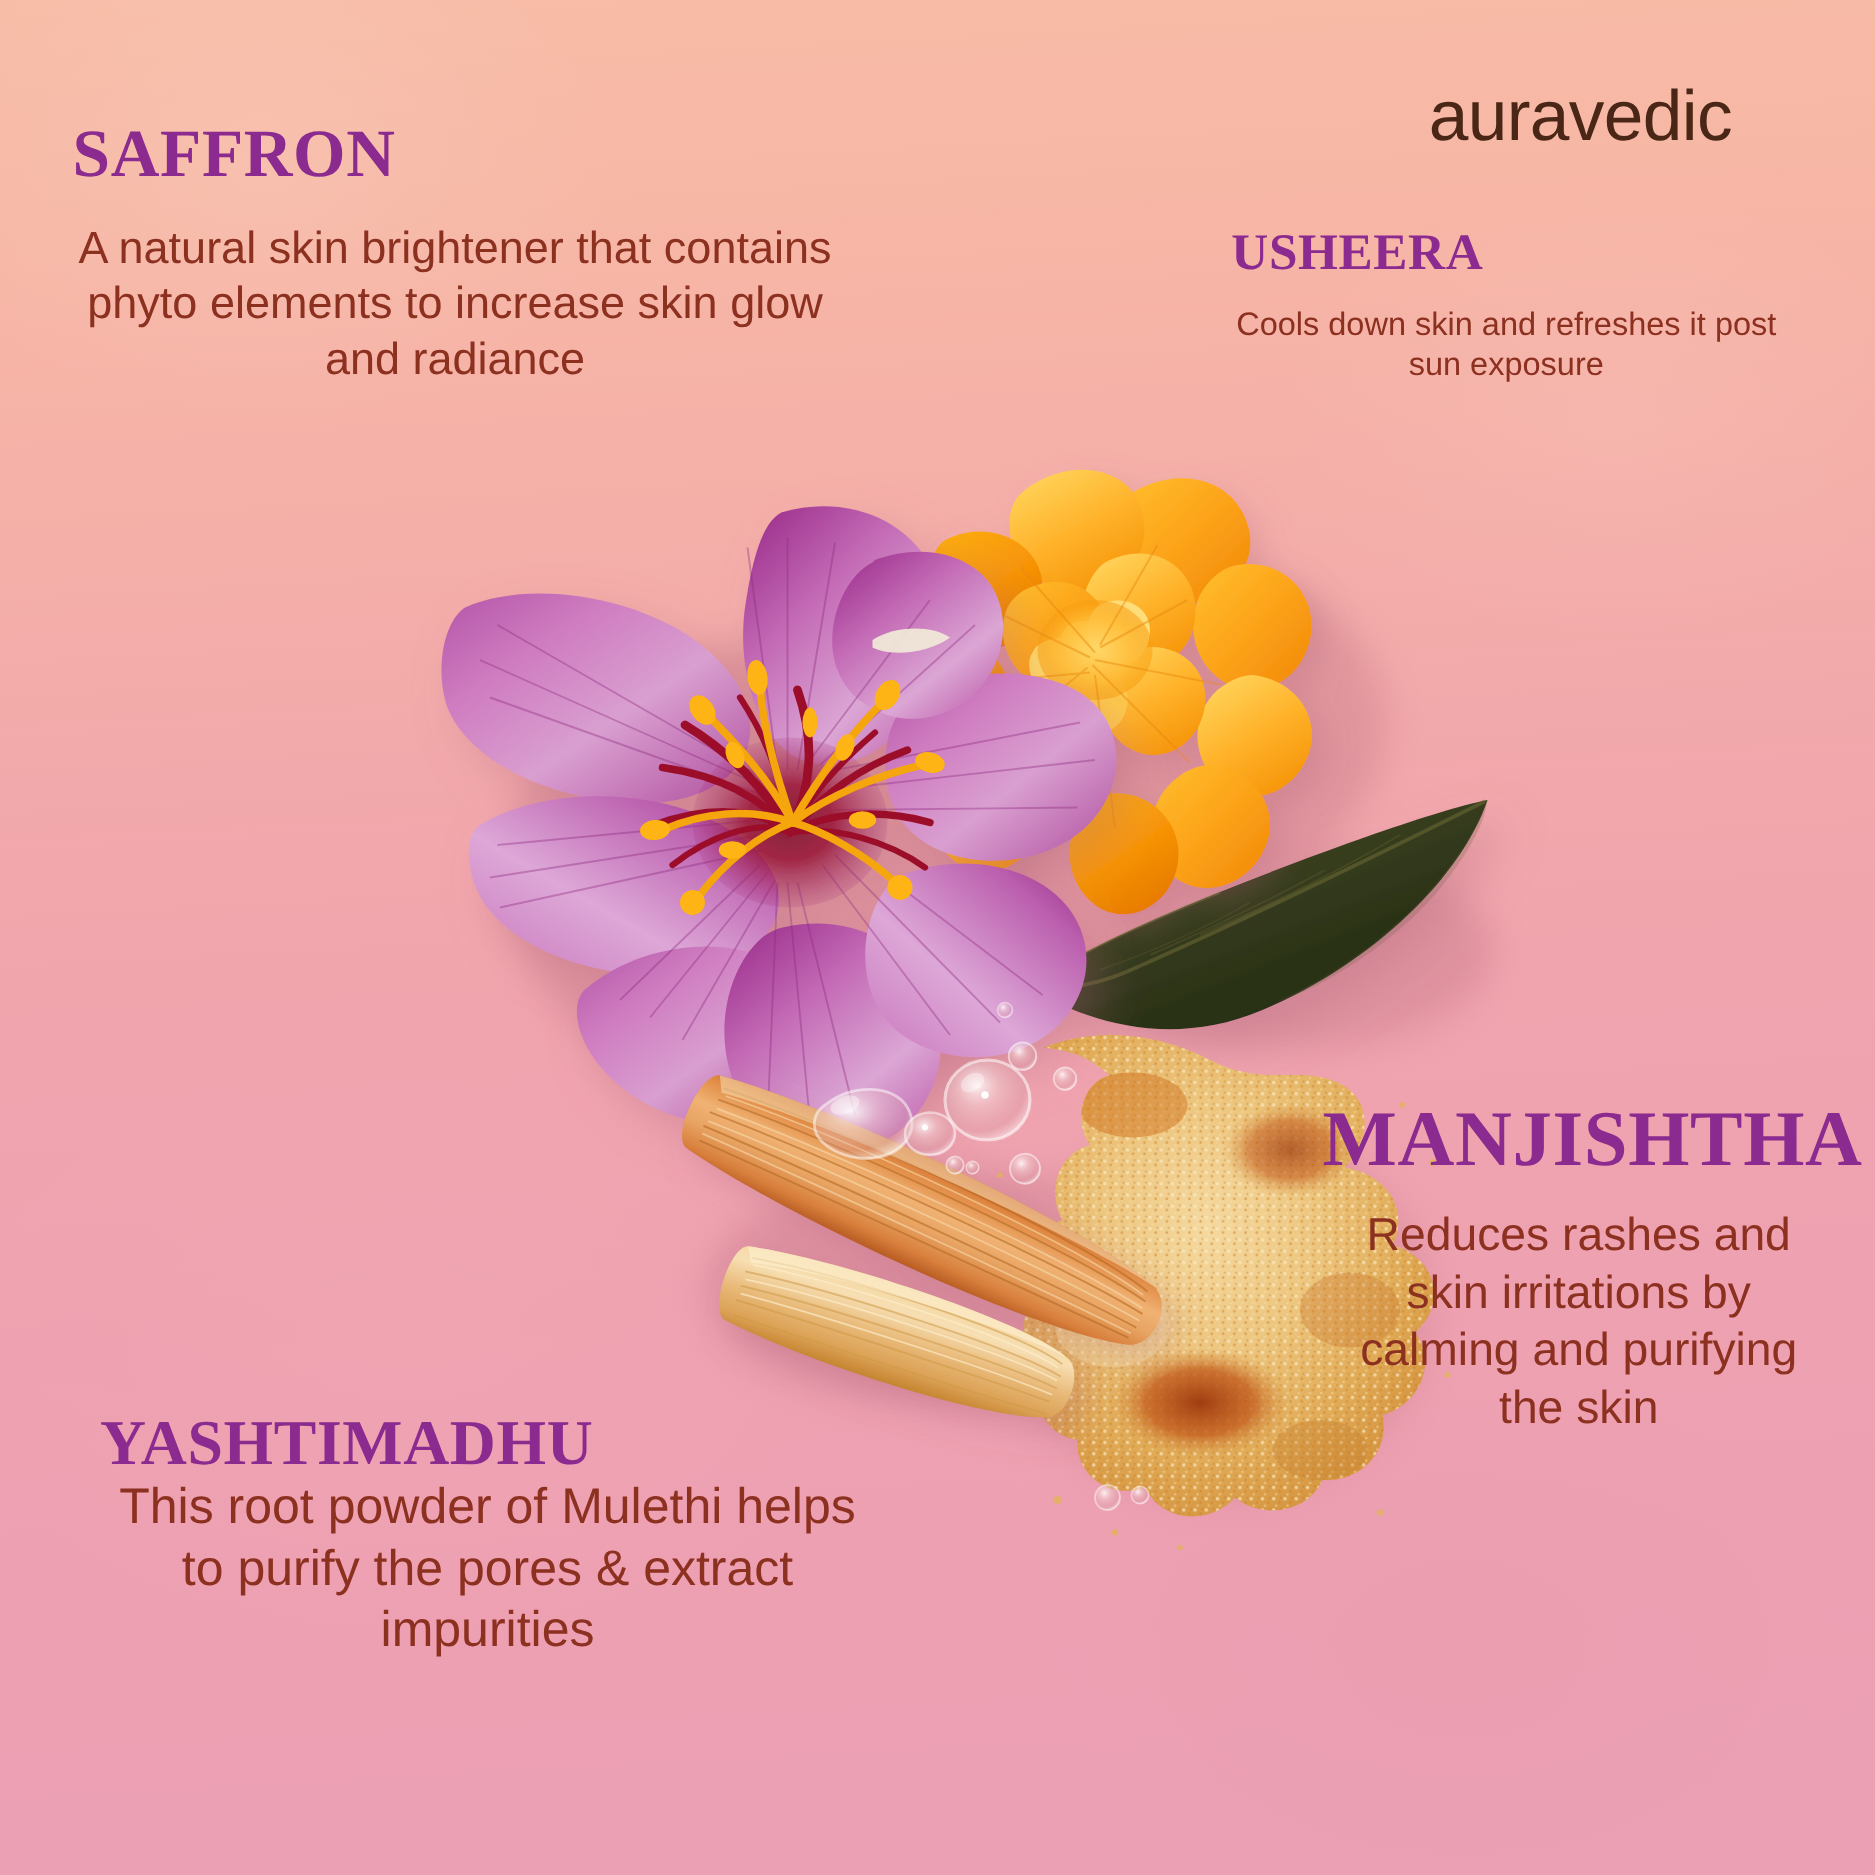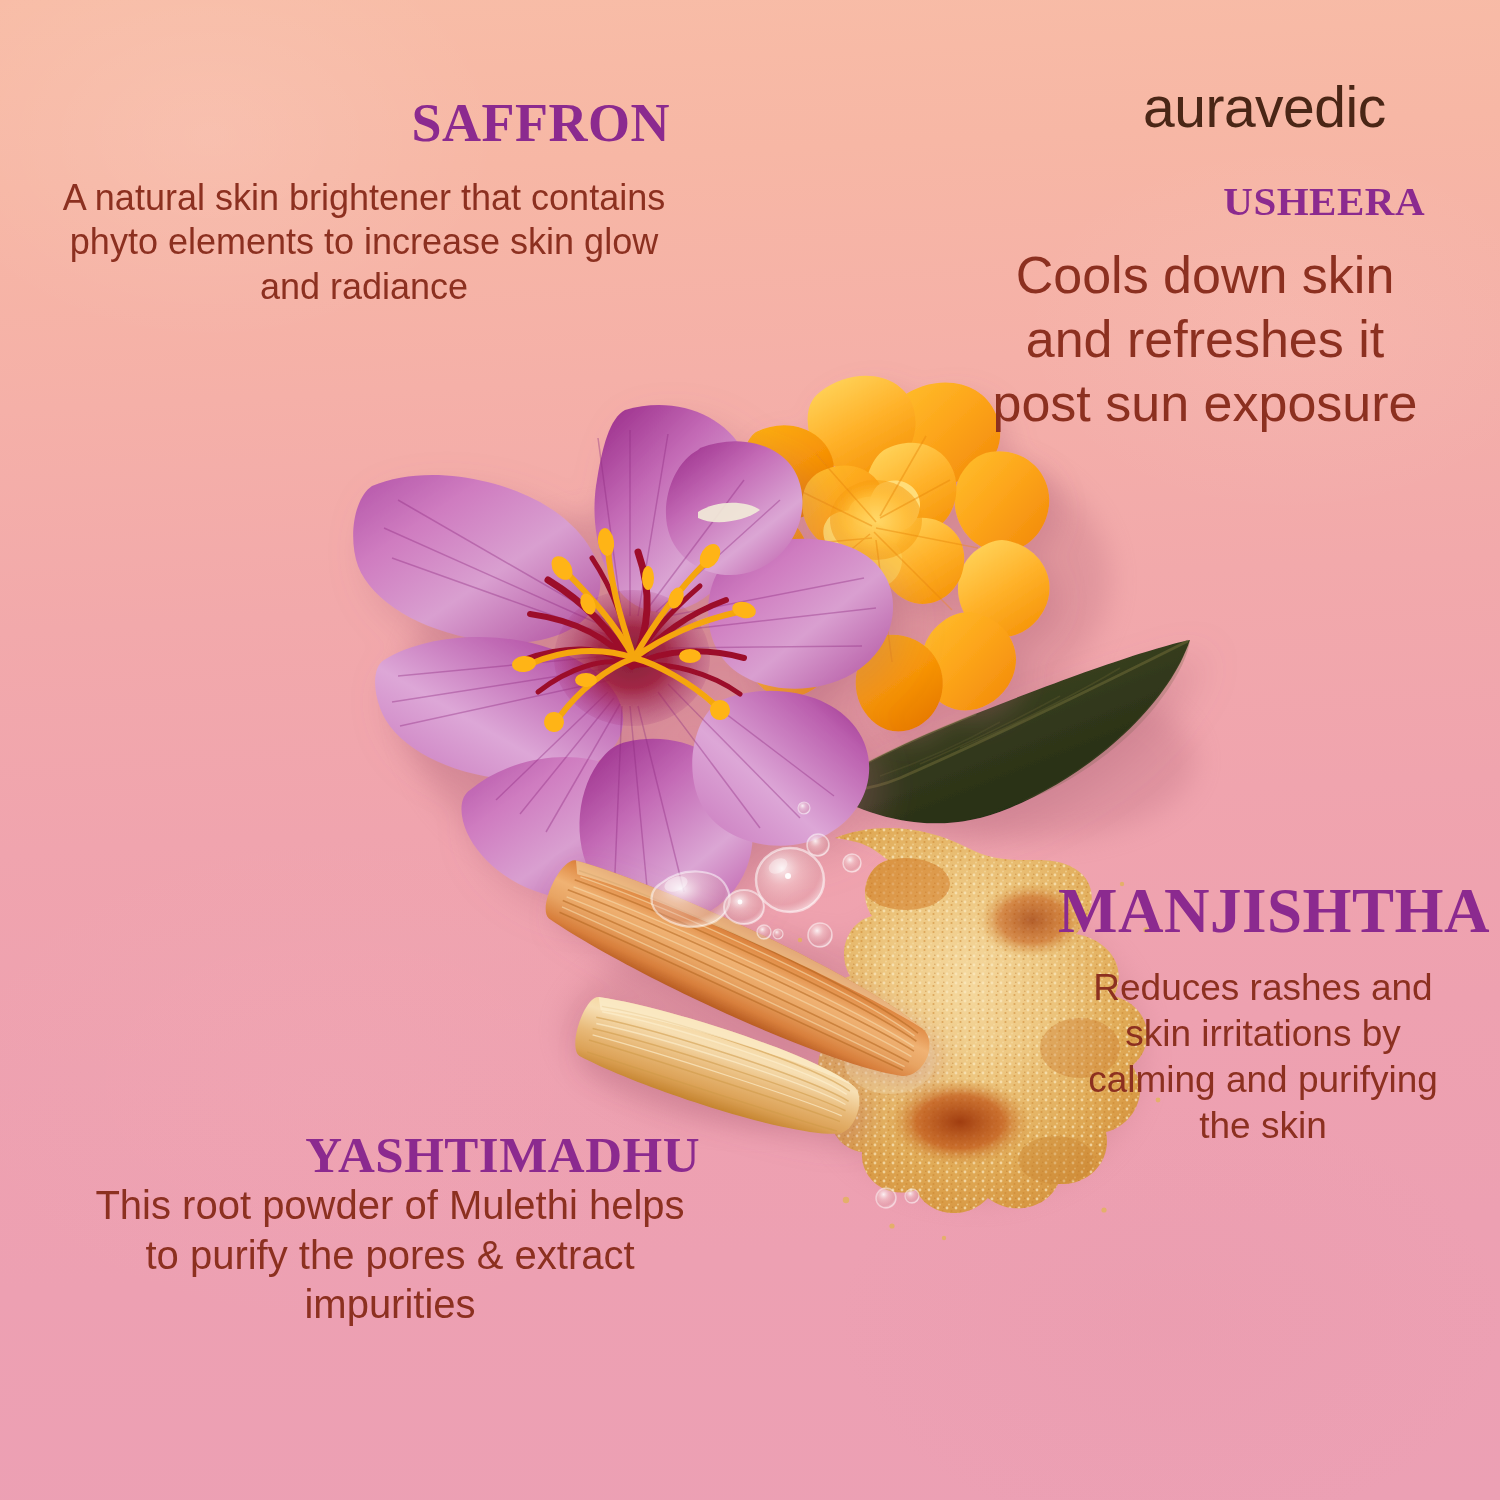--- a/index.html
+++ b/index.html
@@ -41,21 +41,21 @@
     position: absolute;
     left: 0; top: 0;
     width: 1500px;
     height: 1500px;
     z-index: 1;
   }
 
   .logo {
     position: absolute;
     left: 1143px;
-    top: 76px;
+    top: 62px;
     width: 290px;
     height: 62px;
     z-index: 4;
   }
   .logo-text {
     font-family: "Liberation Sans", sans-serif;
     font-size: 57px;
     font-weight: 300;
     letter-spacing: -0.5px;
     color: #4a2616;
@@ -65,41 +65,41 @@
 
   .block { position: absolute; z-index: 3; }
 
   .heading {
     font-family: "Liberation Serif", "DejaVu Serif", serif;
     font-weight: 700;
     color: #8b2a8f;
     letter-spacing: 0.5px;
     line-height: 1.0;
     margin: 0;
-    text-align: right;
+    text-align: left;
     white-space: nowrap;
   }
 
   .body-text {
     font-family: "Liberation Sans", sans-serif;
     font-weight: 400;
     color: #8c3020;
     text-align: center;
     margin: 0;
   }
 
   
   #block-saffron { left: 58px; top: 96px; width: 612px; }
   #block-saffron .heading { font-size: 54px; margin-bottom: 26px; }
   #block-saffron .body-text { font-size: 36px; line-height: 1.23; }
 
   
   #block-usheera { left: 985px; top: 181px; width: 440px; }
   #block-usheera .heading { font-size: 41px; margin-bottom: 22px; }
-  #block-usheera .body-text { font-size: 52px; line-height: 1.23; }
+  #block-usheera .body-text { font-size: 26px; line-height: 1.23; }
 
   
   #block-manjishtha { left: 1058px; top: 880px; width: 410px; }
   #block-manjishtha .heading { font-size: 63px; margin-bottom: 22px; }
   #block-manjishtha .body-text { font-size: 37px; line-height: 1.24; }
 
   
   #block-yashtimadhu { left: 80px; top: 1130px; width: 620px; }
   #block-yashtimadhu .heading { font-size: 51px; }
   #block-yashtimadhu .body-text { font-size: 40px; line-height: 1.24; }

